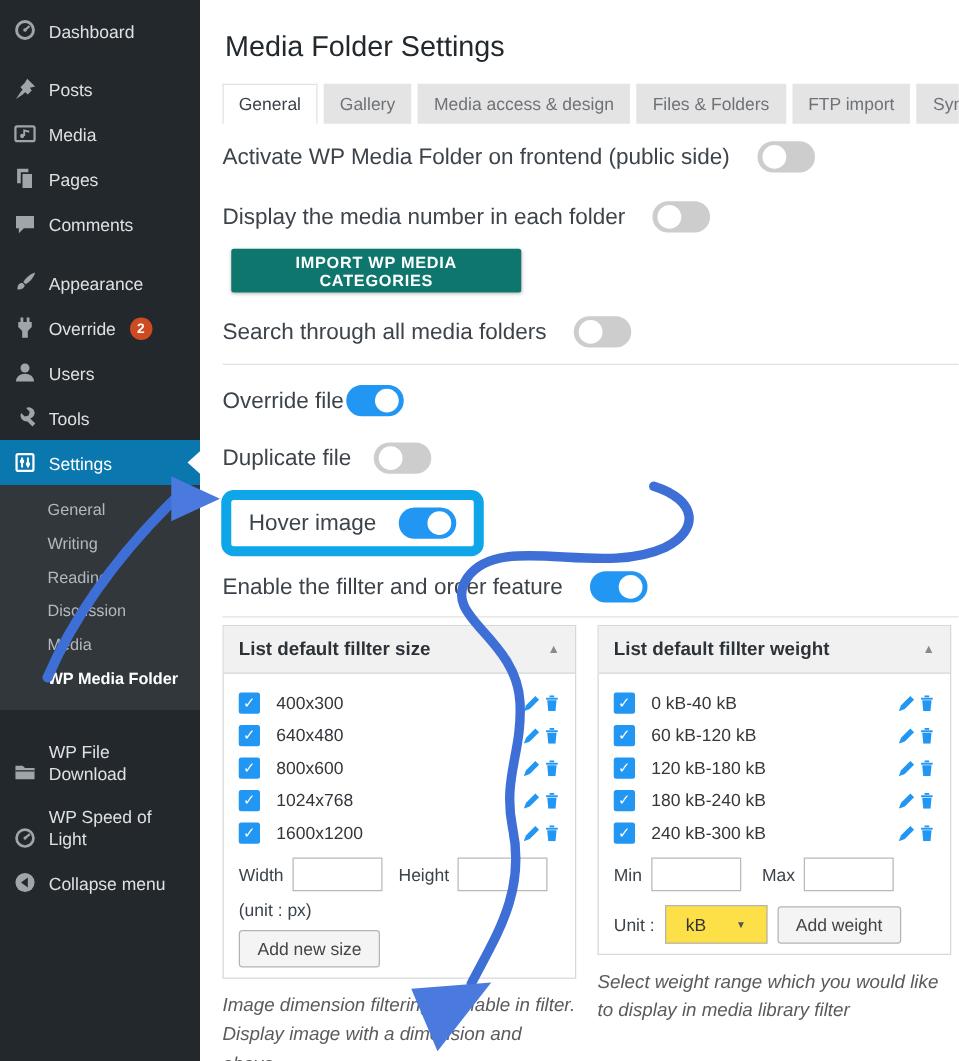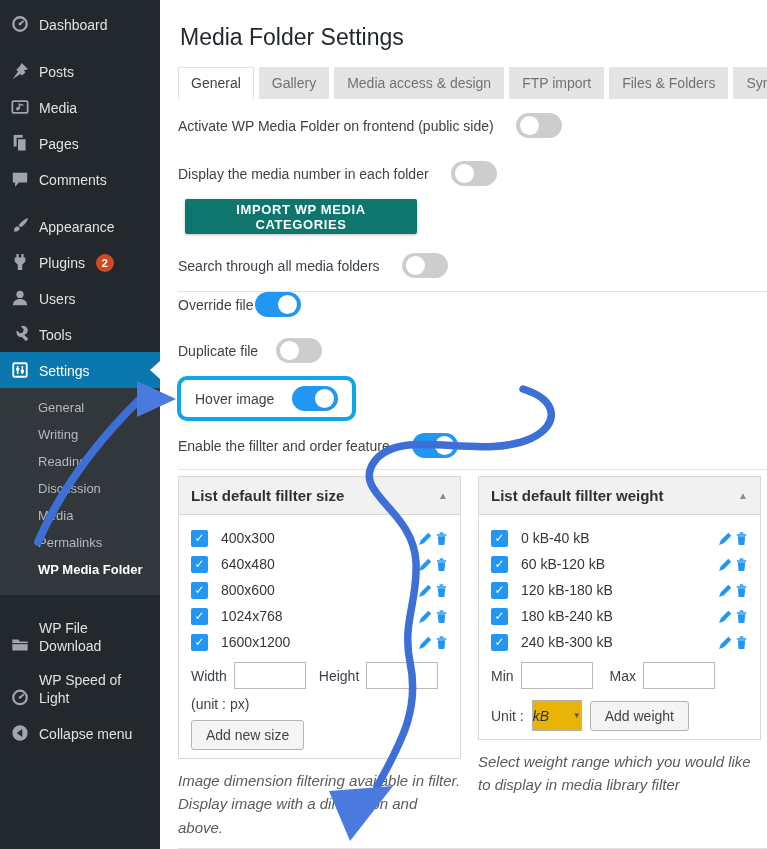--- a/index.html
+++ b/index.html
@@ -24,55 +24,55 @@
   .submenu-item{padding:6px 10px 6px 38px;font-size:13px;color:#b4b9be;cursor:pointer;line-height:15px;}
   .submenu-item.current{color:#fff;font-weight:bold;}
   .menu-bottom{margin-top:16px;}
   
   .content{position:absolute;left:160px;top:12px;width:607px;height:849px;background:#fff;}
   h1.page-title{margin:10px 0 0 20px;font-size:23px;font-weight:400;color:#23282d;line-height:30px;}
   .tabs{display:flex;gap:5px;margin:15px 0 0 18px;white-space:nowrap;}
   .tab{padding:8px 13px;font-size:14px;color:#6e7277;background:#e4e4e4;cursor:pointer;}
   .tab.active{background:#fff;color:#3c434a;border:1px solid #e2e2e2;border-bottom:none;padding:7px 12px 8px;}
   .set-row{display:flex;align-items:center;gap:22px;margin-left:18px;}
-  .set-label{font-size:14px;color:#3c434a;text-align:center;}
+  .set-label{font-size:18px;color:#3c434a;text-align:center;}
   .toggle{width:46px;height:25px;border-radius:13px;background:#cdcdcd;position:relative;flex:0 0 auto;cursor:pointer;}
   .toggle::after{content:"";position:absolute;width:19px;height:19px;border-radius:50%;background:#fff;top:3px;left:4px;}
   .toggle.on{background:#2196f3;}
   .toggle.on::after{left:auto;right:4px;}
   .btn-pri{display:flex;align-items:center;justify-content:center;background:#0f766e;color:#fff;border:none;
     font-family:inherit;font-size:13px;font-weight:bold;letter-spacing:.6px;border-radius:2px;
     box-shadow:0 1px 3px rgba(0,0,0,.25);cursor:pointer;}
   .import-btn{width:232px;height:35px;margin:13px 0 0 25px;}
   .save-btn{width:170px;height:35px;margin:10px 0 0 22px;}
   .divider{border:none;border-top:1px solid #e2e2e2;margin:13px 0 0 18px;}
   .hover-wrap{margin:13px 0 0 17px;}
-  .hover-box{display:inline-flex;align-items:center;gap:18px;border:4px solid #0ea5e9;border-radius:10px;padding:6px 14px;}
+  .hover-box{display:inline-flex;align-items:center;gap:18px;border:8px solid #0ea5e9;border-radius:10px;padding:6px 14px;}
   
   .panel-cols{display:flex;align-items:flex-start;gap:17px;margin:6px 0 0 18px;}
   .panel-col{width:283px;}
   .panel{border:1px solid #d8d8d8;background:#fff;}
   .panel-header{background:#f1f1f1;border-bottom:1px solid #d8d8d8;padding:10px 12px;display:flex;align-items:center;justify-content:space-between;cursor:pointer;}
   .panel-title{font-size:15px;font-weight:bold;color:#2c3338;}
   .panel-tri{font-size:10px;color:#8a8a8a;}
   .panel-body{padding:10px 12px 8px;}
   .item-row{display:flex;align-items:center;gap:13px;height:26px;}
   .cb{width:17px;height:17px;border-radius:2px;background:#2196f3;color:#fff;display:flex;align-items:center;justify-content:center;
       font-size:12px;font-weight:bold;cursor:pointer;flex:0 0 auto;}
   .item-label{flex:1;font-size:14px;color:#32373c;}
   .row-icons{display:flex;gap:3px;color:#2196f3;}
   .row-icons svg{cursor:pointer;}
   .dim-row{display:flex;align-items:center;gap:7px;margin-top:7px;font-size:14px;color:#3c434a;}
   .txt{width:62px;height:25px;border:1px solid #b9b9b9;background:#fff;font-family:inherit;font-size:13px;padding:0 4px;}
   .unit-note{margin-top:7px;font-size:14px;color:#3c434a;}
   .btn-sec{display:inline-block;background:#f4f4f4;border:1px solid #b4b4b4;border-radius:3px;padding:6px 14px;
     font-family:inherit;font-size:14px;color:#444;cursor:pointer;margin-top:8px;}
   .unit-row{display:flex;align-items:center;gap:8px;margin-top:11px;font-size:14px;color:#3c434a;}
-  .sel{width:48px;height:29px;border:1px solid #b4b4b4;background:#eab308;display:flex;align-items:center;justify-content:space-between;
-    padding:0 0;font-size:14px;color:#333;cursor:pointer;font-style:italic;}
+  .sel{width:48px;height:29px;border:1px solid #b4b4b4;background:#fde047;display:flex;align-items:center;justify-content:space-between;
+    padding:0 16px;font-size:14px;color:#333;cursor:pointer;}
   .sel .caret{font-size:8px;color:#555;}
   .caption{margin-top:10px;font-size:15px;font-style:italic;color:#5b5b5b;line-height:1.55;width:283px;}
   
   .annotation{position:absolute;left:0;top:0;width:767px;height:849px;z-index:40;pointer-events:none;}
 </style>
 </head>
 <body>
 
 <div class="sidebar">
   <div class="menu">
@@ -131,21 +131,21 @@
           </svg>
       </span>
       <span>Appearance</span>
     </div>
     <div class="menu-item">
       <span class="ic">
         <svg width="18" height="18" viewBox="0 0 20 20">
             <path fill="currentColor" d="M6 1h2.5v4h3V1H14v4h2v4.5L12.5 13v6h-5v-6L4 9.5V5h2z"></path>
           </svg>
       </span>
-      <span>Plugins</span>
+      <span>Override</span>
       <span class="badge">2</span>
     </div>
     <div class="menu-item">
       <span class="ic">
         <svg width="18" height="18" viewBox="0 0 20 20">
             <circle cx="10" cy="6" r="4" fill="currentColor"></circle>
             <path fill="currentColor" d="M2 18c0-4.4 3.6-7 8-7s8 2.6 8 7z"></path>
           </svg>
       </span>
       <span>Users</span>
@@ -168,21 +168,20 @@
           </svg>
       </span>
       <span>Settings</span>
     </div>
     <div class="submenu">
       <div class="submenu-item">General</div>
       <div class="submenu-item">Writing</div>
       <div class="submenu-item">Reading</div>
       <div class="submenu-item">Discussion</div>
       <div class="submenu-item">Media</div>
-      <div class="submenu-item">Permalinks</div>
       <div class="submenu-item current">WP Media Folder</div>
     </div>
     <div class="menu-bottom">
       <div class="menu-item">
         <span class="ic">
           <svg width="18" height="18" viewBox="0 0 20 20">
               <path fill="currentColor" d="M1.5 4h6.5l2 2h8.5v10h-17z"></path>
               <path d="M1.5 8.5h17" stroke="#23282d" stroke-width="1.2"></path>
             </svg>
         </span>
@@ -211,22 +210,22 @@
   </div>
 </div>
 
 <div class="content">
   <h1 class="page-title">Media Folder Settings</h1>
 
   <div class="tabs">
     <div class="tab active">General</div>
     <div class="tab">Gallery</div>
     <div class="tab">Media access &amp; design</div>
+    <div class="tab">Files &amp; Folders</div>
     <div class="tab">FTP import</div>
-    <div class="tab">Files &amp; Folders</div>
     <div class="tab">Sync external m</div>
   </div>
 
   <div class="set-row" style="margin-top:14px">
     <span class="set-label">Activate WP Media Folder on frontend (public side)</span>
     <span class="toggle"></span>
   </div>
 
   <div class="set-row" style="margin-top:23px">
     <span class="set-label">Display the media number in each folder</span>
@@ -235,21 +234,21 @@
 
   <button class="btn-pri import-btn">IMPORT WP MEDIA CATEGORIES</button>
 
   <div class="set-row" style="margin-top:19px">
     <span class="set-label">Search through all media folders</span>
     <span class="toggle"></span>
   </div>
 
   <hr class="divider">
 
-  <div class="set-row" style="gap:2px">
+  <div class="set-row" style="margin-top:16px;gap:2px">
     <span class="set-label">Override file</span>
     <span class="toggle on"></span>
   </div>
 
   <div class="set-row" style="margin-top:21px;gap:18px">
     <span class="set-label">Duplicate file</span>
     <span class="toggle"></span>
   </div>
 
   <div class="hover-wrap">

